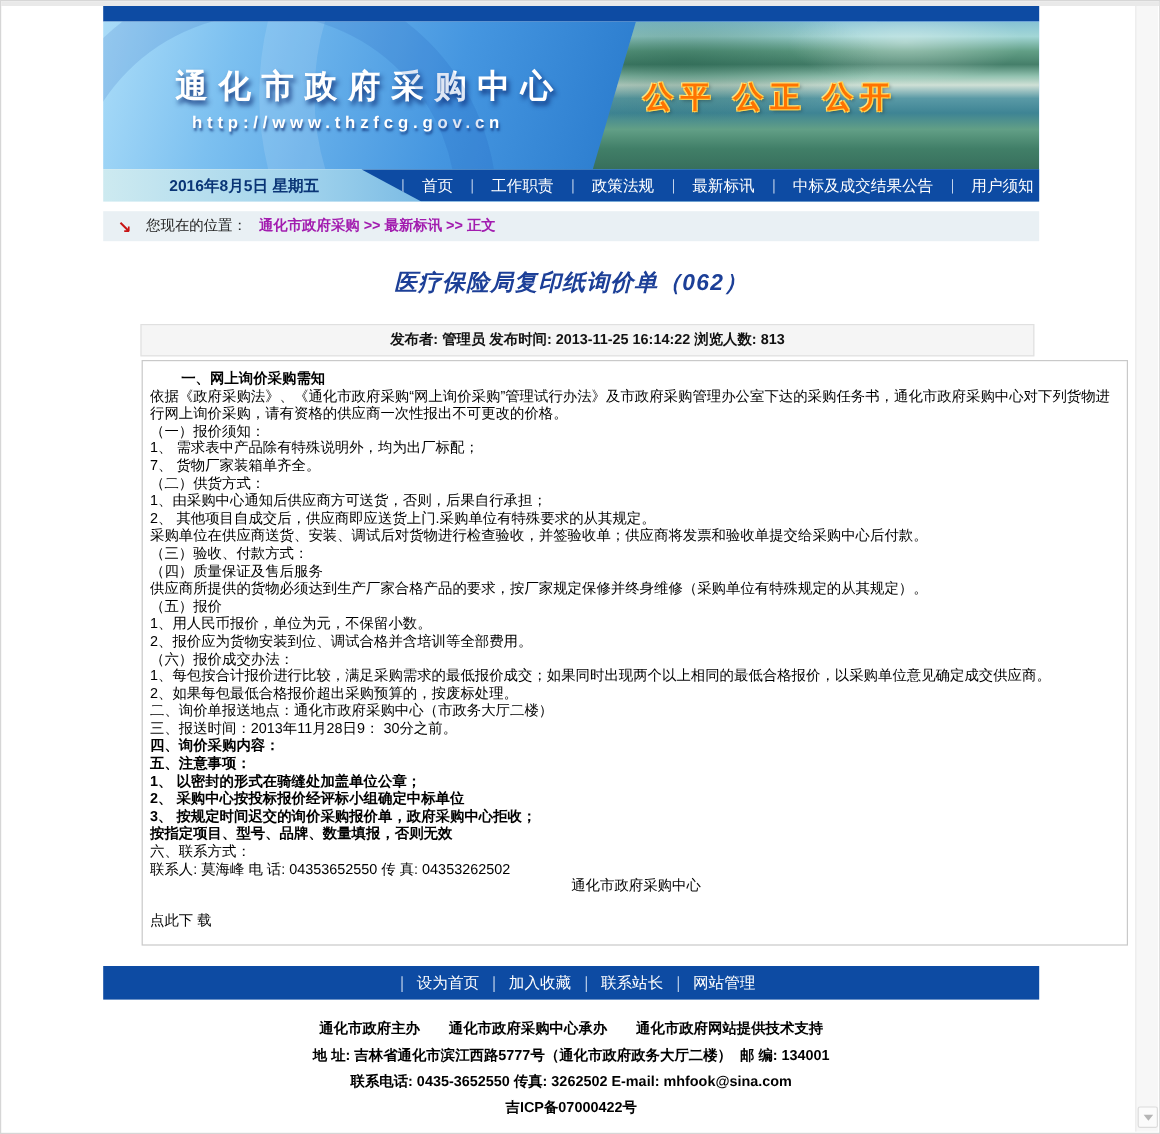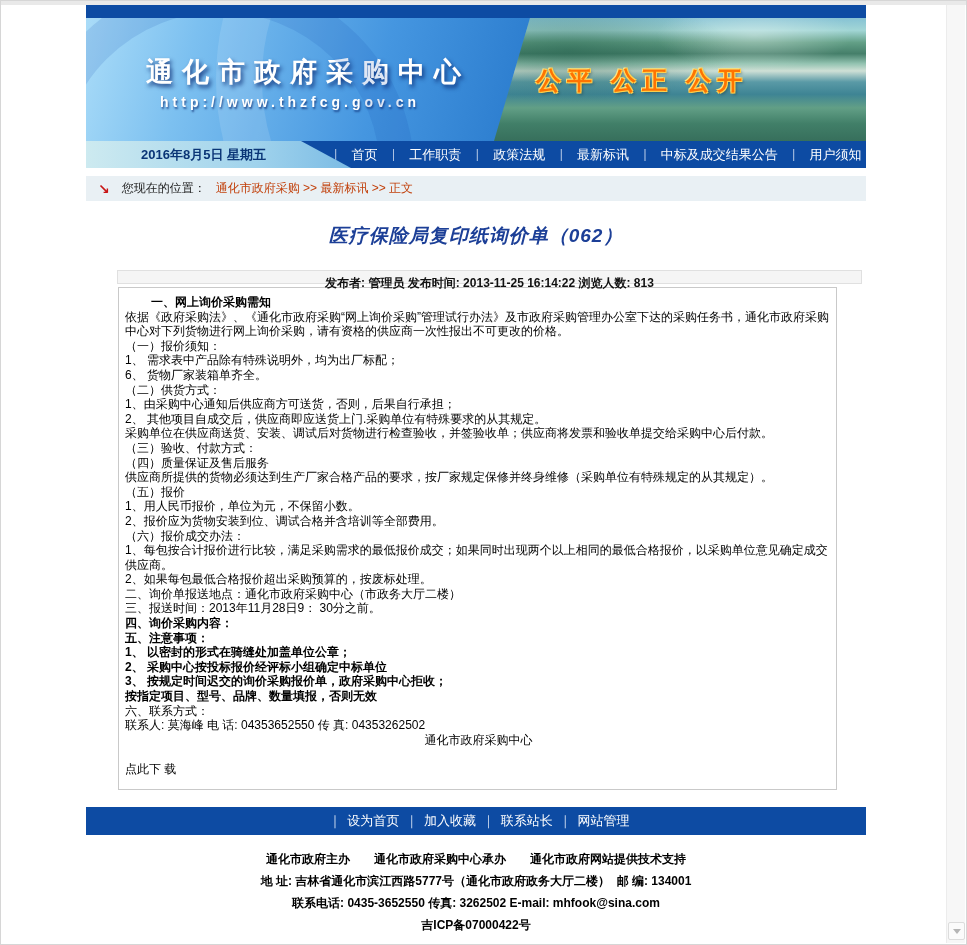--- a/index.html
+++ b/index.html
@@ -54,27 +54,27 @@
     clip-path:polygon(0 0,100% 0,100% 100%,50px 100%);
     display:flex;align-items:center;justify-content:center;padding-left:46px;}
   .nav-links{display:flex;align-items:center;}
   .nav-link{color:#fff;font-size:13px;text-decoration:none;margin:0 6px;white-space:nowrap;cursor:pointer;}
   .navsep{color:#dbe6f5;font-size:12px;margin:0 4px;}
 
   
   .breadcrumb{margin-top:8px;height:25px;background:#e9f0f4;display:flex;align-items:center;padding-left:12px;font-size:12px;color:#222;}
   .crumb-icon{color:#c81414;font-weight:bold;font-size:14px;margin-right:12px;line-height:1;}
   .crumb-prefix{margin-right:10px;}
-  .crumb-path{color:#c2410c;text-decoration:none;}
+  .crumb-path{color:#a21caf;text-decoration:none;font-weight:bold;}
 
   
   .article-title{margin-top:22px;text-align:center;font-size:19px;font-weight:bold;color:#1c3f97;letter-spacing:1px;font-style:italic;}
-  .meta-bar{margin:21px 0 0 31px;width:745px;box-sizing:border-box;height:14px;line-height:25px;background:#f5f5f5;
+  .meta-bar{margin:21px 0 0 31px;width:745px;box-sizing:border-box;height:27px;line-height:25px;background:#f5f5f5;
     border:1px solid #e0e0e0;text-align:center;font-size:12px;font-weight:bold;color:#111;}
-  .content-box{margin:3px 0 0 32px;width:719px;box-sizing:border-box;border:1px solid #c9c9c9;background:#fff;
+  .content-box{margin:3px 0 0 32px;width:822px;box-sizing:border-box;border:1px solid #c9c9c9;background:#fff;
     padding:7px 4px 12px 6px;font-size:12px;line-height:14.6px;color:#000;}
   .para{min-height:14.6px;white-space:pre-wrap;}
   .para.bold{font-weight:bold;}
   .para.indent1{padding-left:26px;}
   .para.center{text-align:center;}
   .para.spacer{height:14.6px;}
   .para.download{cursor:pointer;}
 
   
   .footer-nav{margin-top:17px;height:28px;background:#0d4ba3;display:flex;align-items:center;justify-content:center;color:#fff;font-size:13px;}
@@ -147,21 +147,21 @@
     <div class="content-box">
 
         <div class="para bold indent1">一、网上询价采购需知</div>
 
         <div class="para">依据《政府采购法》、《通化市政府采购“网上询价采购”管理试行办法》及市政府采购管理办公室下达的采购任务书，通化市政府采购中心对下列货物进行网上询价采购，请有资格的供应商一次性报出不可更改的价格。</div>
 
         <div class="para">（一）报价须知：</div>
 
         <div class="para">1、 需求表中产品除有特殊说明外，均为出厂标配；</div>
 
-        <div class="para">6、 货物厂家装箱单齐全。</div>
+        <div class="para">7、 货物厂家装箱单齐全。</div>
 
         <div class="para">（二）供货方式：</div>
 
         <div class="para">1、由采购中心通知后供应商方可送货，否则，后果自行承担；</div>
 
         <div class="para">2、 其他项目自成交后，供应商即应送货上门.采购单位有特殊要求的从其规定。</div>
 
         <div class="para">采购单位在供应商送货、安装、调试后对货物进行检查验收，并签验收单；供应商将发票和验收单提交给采购中心后付款。</div>
 
         <div class="para">（三）验收、付款方式：</div>

